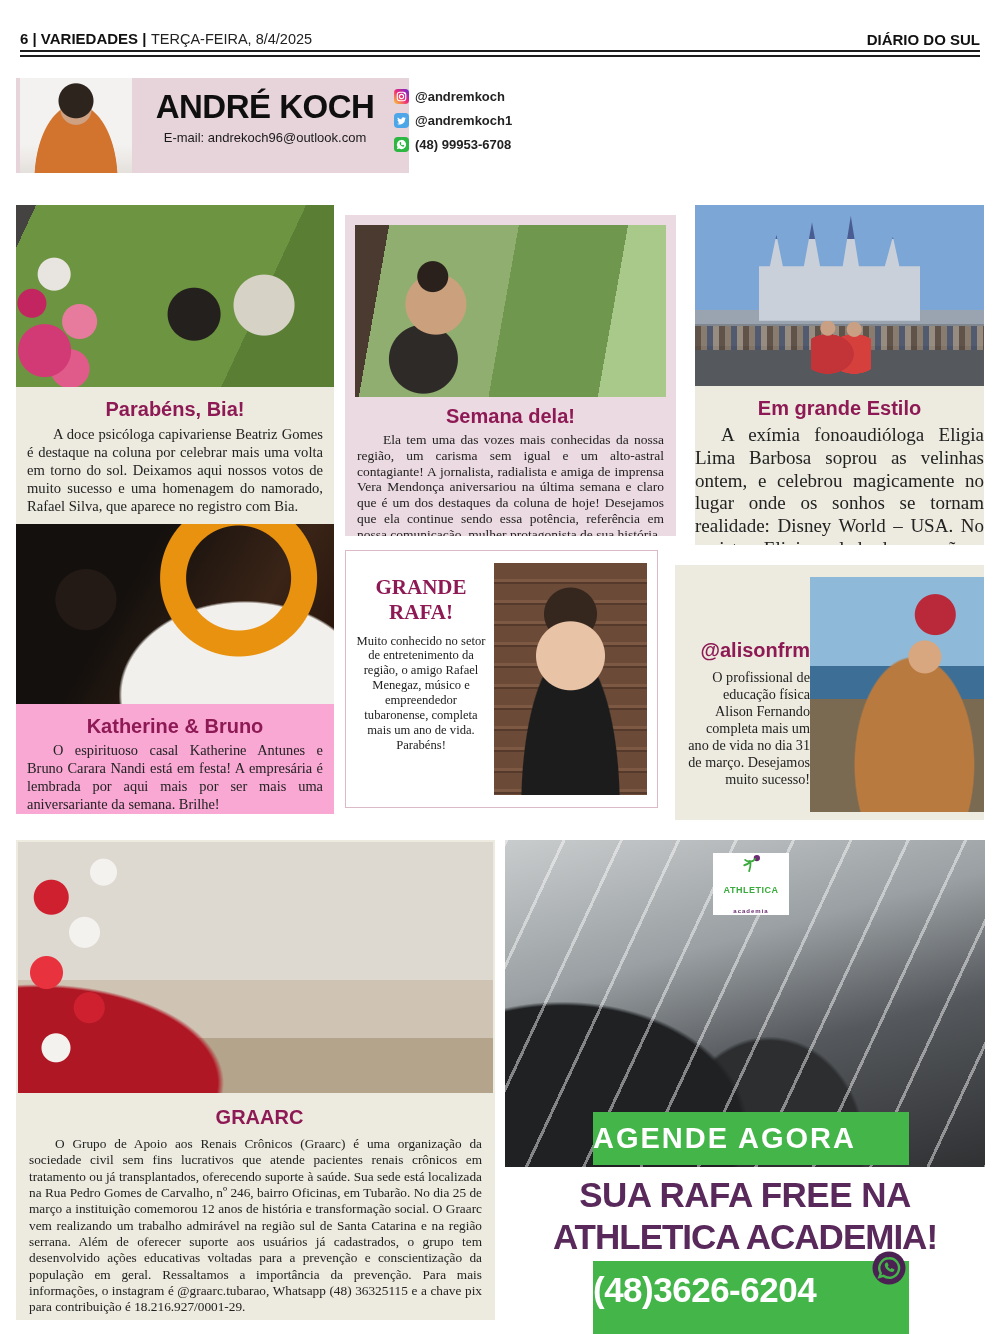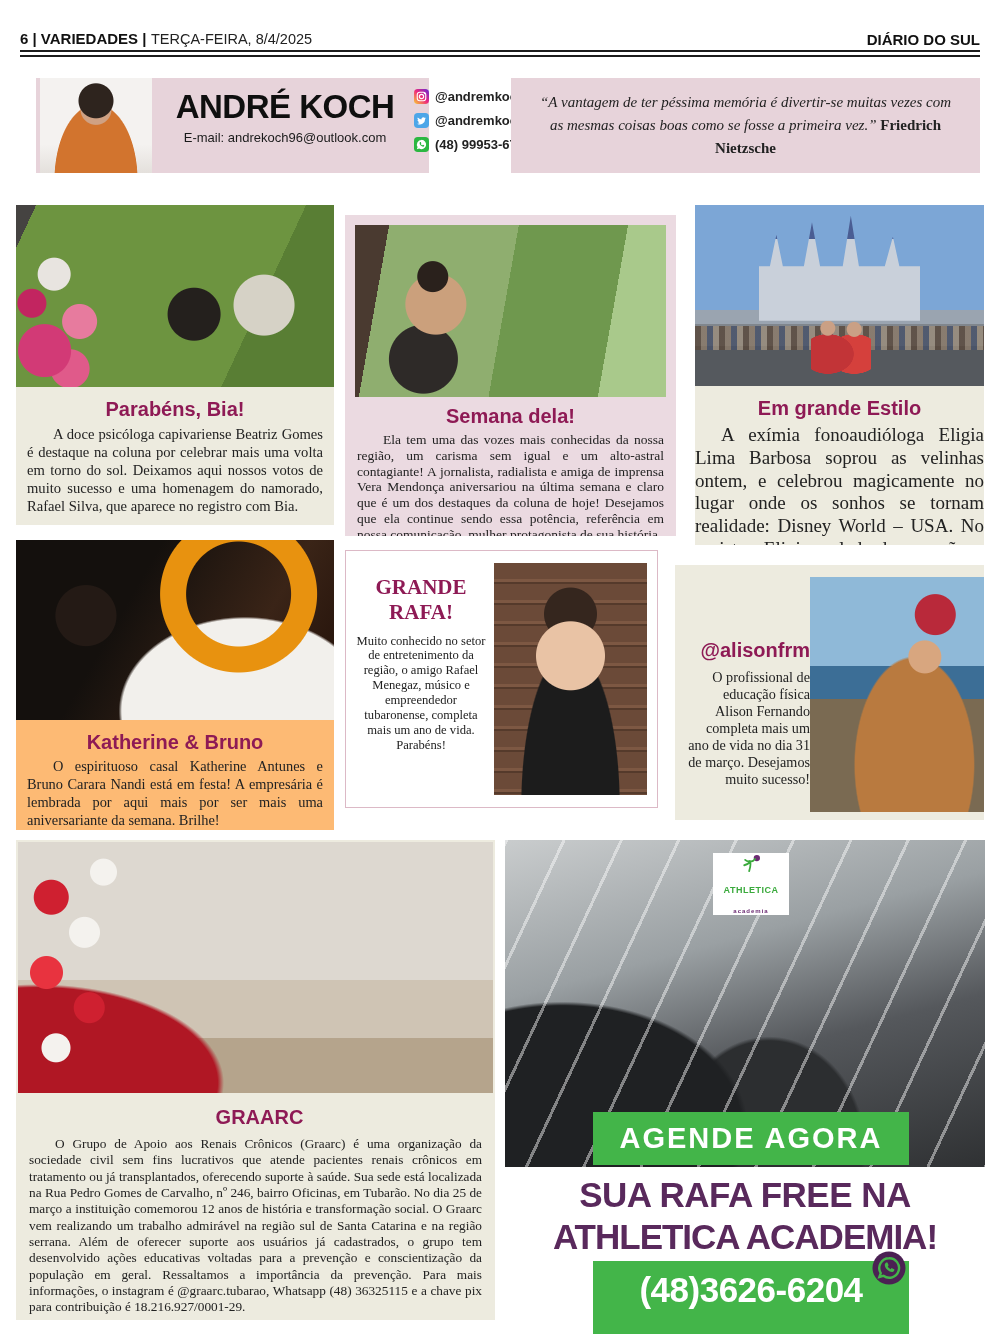--- a/index.html
+++ b/index.html
@@ -14,21 +14,21 @@
     display:flex; justify-content:space-between; align-items:flex-end;
     font-family:"Liberation Sans", sans-serif; }
   .mast-bold{ font-weight:700; font-size:15px; color:#111; }
   .mast-date{ font-weight:400; font-size:14.5px; color:#222; }
   .mast-right{ font-weight:700; font-size:15px; color:#111; }
   .rule{ position:absolute; left:20px; right:20px; top:50px; height:7px;
     border-top:2px solid #1c1c1c; border-bottom:2px solid #1c1c1c; }
 
   
   .strip{ position:absolute; top:78px; height:95px; background:#e7d3da; }
-  .strip-left{ left:36px; width:393px; }
+  .strip-left{ left:16px; width:393px; }
   .strip-right{ left:511px; width:469px; display:flex; align-items:center;
     justify-content:center; padding:0 26px; }
   .col-photo{ position:absolute; left:4px; top:0; width:112px; height:95px;
     background:
       radial-gradient(circle at 50% 24%, #2e241e 0 17px, rgba(0,0,0,0) 18px),
       radial-gradient(circle at 50% 33%, #cfa183 0 15px, rgba(0,0,0,0) 16px),
       radial-gradient(ellipse at 50% 108%, #d2742e 0 52%, rgba(0,0,0,0) 53%),
       linear-gradient(#f4f2f0 0 70%, #e4e0dc 100%); }
   .col-id{ position:absolute; left:118px; top:12px; width:262px; text-align:center; }
   .col-name{ font-family:"Liberation Sans", sans-serif; font-weight:800;
@@ -61,21 +61,21 @@
   .c2 .photo{ width:311px; height:172px; }
   .c2 .title{ margin:8px 0 4px; }
   .c2 .body{ margin:0 2px; font-size:13.5px; line-height:1.17; }
 
   .c3{ left:695px; top:205px; width:289px; height:340px; background:#edebdf; }
   .c3 .photo{ width:289px; height:181px; }
   .c3 .title{ margin:11px 6px 4px; }
   .c3 .body{ margin:2px 0; font-size:19px; line-height:1.2; }
 
   
-  .c4{ left:16px; top:540px; width:318px; height:290px; background:#fdba74; }
+  .c4{ left:16px; top:524px; width:318px; height:290px; background:#f9a8d4; }
   .c4 .photo{ width:318px; height:180px; }
   .c4 .title{ margin:11px 8px 4px; }
   .c4 .body{ margin:2px 11px; font-size:14.4px; line-height:1.24; }
 
   .c5{ left:345px; top:550px; width:313px; height:258px; background:#ffffff;
     border:1px solid #dcb9c6; display:flex; gap:8px; padding:12px 10px; }
   .c5 .txt{ width:130px; text-align:center; }
   .c5 .title{ font-family:"Liberation Serif", serif; font-weight:600;
     font-size:21px; line-height:1.18; margin:12px 0 9px; }
   .c5 .body{ text-align:center; font-size:12.6px; line-height:1.18; }
@@ -98,21 +98,21 @@
   .ad{ position:absolute; left:505px; top:840px; width:480px; height:490px; background:#fff; }
   .ad-photo{ position:absolute; left:0; top:0; width:480px; height:327px; }
   .logo-box{ position:absolute; left:208px; top:13px; width:76px; height:62px;
     background:#fff; display:flex; flex-direction:column; align-items:center;
     justify-content:center; gap:13px; }
   .logo-brand{ font-family:"Liberation Sans", sans-serif; font-weight:800;
     font-size:9px; letter-spacing:.5px; color:#3aaa3c; }
   .logo-sub{ font-family:"Liberation Sans", sans-serif; font-weight:700;
     font-size:6px; letter-spacing:1px; color:#6b2a72; }
   .ad-band{ position:absolute; left:88px; width:316px; background:#43b549;
-    color:#fff; text-align:center; font-family:"Liberation Sans", sans-serif;
+    color:#fff; font-family:"Liberation Sans", sans-serif;
     font-weight:900; }
   .band1{ top:272px; height:53px; line-height:53px; font-size:29px; letter-spacing:2px; }
   .ad-white{ position:absolute; left:0; top:327px; width:480px; height:163px; background:#fff; }
   .ad-purple{ position:absolute; left:0; top:334px; width:480px; text-align:center;
     font-family:"Liberation Sans", sans-serif; font-weight:900; color:#59295c; }
   .ad-purple .l1{ font-size:35px; line-height:41px; letter-spacing:-.5px; }
   .ad-purple .l2{ font-size:35px; line-height:43px; letter-spacing:-1px; }
   .band2{ top:421px; height:73px; line-height:58px; font-size:35px; letter-spacing:-.5px; }
   .wa-badge{ position:absolute; left:278px; top:-11px; width:36px; height:36px; }
   .wa-badge svg{ width:36px; height:36px; }
@@ -230,26 +230,20 @@
               <rect width="24" height="24" rx="6" fill="#2bb741"></rect>
           <path fill="#fff" d="M12 4.6a7.4 7.4 0 0 0-6.3 11.2L4.6 19.4l3.7-1A7.4 7.4 0 1 0 12 4.6z"></path>
           <path fill="#2bb741" d="M9.4 8.2c.2-.4.4-.4.6-.4h.5c.2 0 .4 0 .5.4l.7 1.7c.1.2 0 .4-.1.5l-.4.5c-.1.2-.1.3 0 .5.4.7 1.1 1.4 1.9 1.8.2.1.3.1.5-.1l.4-.5c.2-.2.3-.2.5-.1l1.6.8c.2.1.3.2.3.4-.1.8-.7 1.6-1.4 1.7-1.3.2-3-.6-4.3-1.9-1.2-1.2-1.9-2.6-1.8-3.9 0-.5.2-1 .5-1.4z"></path>
             </svg>
         </span>
         <span class="soc-handle">(48) 99953-6708</span>
       </div>
     </div>
   </div>
 
-  <div class="strip strip-right">
-    <p class="quote">
-      <span class="q">“A vantagem de ter péssima memória é divertir-se muitas vezes com as mesmas coisas boas como se fosse a primeira vez.”</span>
-      <span class="qa">Friedrich Nietzsche</span>
-    </p>
-  </div>
 
   <div class="card c2">
     <div class="photo ph2"></div>
     <h2 class="title">Semana dela!</h2>
     <p class="body indent">Ela tem uma das vozes mais conhecidas da nossa região, um carisma sem igual e um alto-astral contagiante! A jornalista, radialista e amiga de imprensa Vera Mendonça aniversariou na última semana e claro que é um dos destaques da coluna de hoje! Desejamos que ela continue sendo essa potência, referência em nossa comunicação, mulher protagonista de sua história.</p>
   </div>
 
   <div class="card c1">
     <div class="photo ph1"></div>
     <h2 class="title">Parabéns, Bia!</h2>

